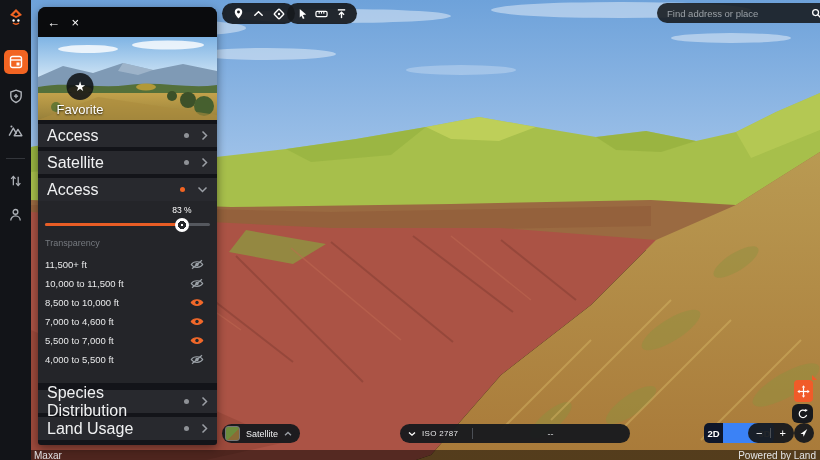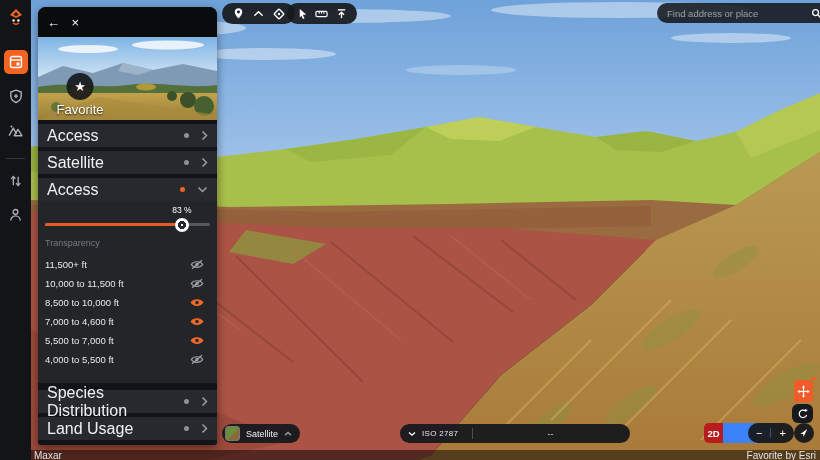--- a/index.html
+++ b/index.html
@@ -84,21 +84,21 @@
   .bm-thumb{width:13px;height:13px;border-radius:3px;border:1px solid #777;
             background:linear-gradient(135deg,#6c8b3c 0 55%,#8a6b35 55%)}
   .bm-label{color:#f0f1f2;font-size:9px}
   .coord{left:400px;top:424px;width:214px;height:19px;border-radius:10px;padding:0 8px;gap:6px}
   .coord .fmt{color:#e6e7e9;font-size:8px;letter-spacing:.3px}
   .coord .vdiv{width:1px;height:11px;background:#4b4f55;margin-left:8px}
   .coord .val{flex:1;text-align:center;color:#cfd2d5;font-size:9px}
   .mode{left:704px;top:423px;height:20px;border-radius:5px;overflow:hidden;z-index:20;position:absolute;display:flex}
   .mode .seg{width:19px;height:20px;display:flex;align-items:center;justify-content:center;
              font-size:9.5px;font-weight:bold;color:#fff;cursor:pointer}
-  .seg.d2{background:#b91c1c}
+  .seg.d2{background:#0f172a}
   .seg.d3{background:#f26136}
   .zoomer{left:748px;top:423px;width:42px;height:20px;border-radius:10px;justify-content:space-around;padding:0 2px}
   .zbtn{color:#fff;font-size:11px;width:14px;text-align:center;cursor:pointer}
   .zdiv{width:1px;height:10px;background:#4b4f55}
   .compass{left:794px;top:423px;width:20px;height:20px;border-radius:50%;justify-content:center}
   .pan{position:absolute;left:794px;top:380px;width:19px;height:22px;background:#f15b29;border-radius:4px;
        z-index:20;display:flex;align-items:center;justify-content:center;cursor:pointer}
   .pan::after{content:"";position:absolute;right:-4px;top:-5px;width:0;height:0;
        border-left:5px solid transparent;border-bottom:5px solid #f15b29;transform:rotate(90deg)}
   .rotate{position:absolute;left:792px;top:404px;width:21px;height:19px;background:#17191d;border-radius:6px;
@@ -478,14 +478,14 @@
 
 <div class="rotate">
   <svg width="12" height="12" viewBox="0 0 14 14">
     <path d="M11.2,8.2 A4.4,4.4 0 1 1 9.6,3.2" fill="none" stroke="#fff" stroke-width="1.4"></path>
     <polygon points="9,1.2 12.6,2.4 9.7,4.8" fill="#fff"></polygon>
   </svg>
 </div>
 
 <div class="attrib">
   <span>Maxar</span>
-  <span>Favorite by Esri</span>
+  <span>Powered by Land</span>
 </div>
 
 </body></html>

